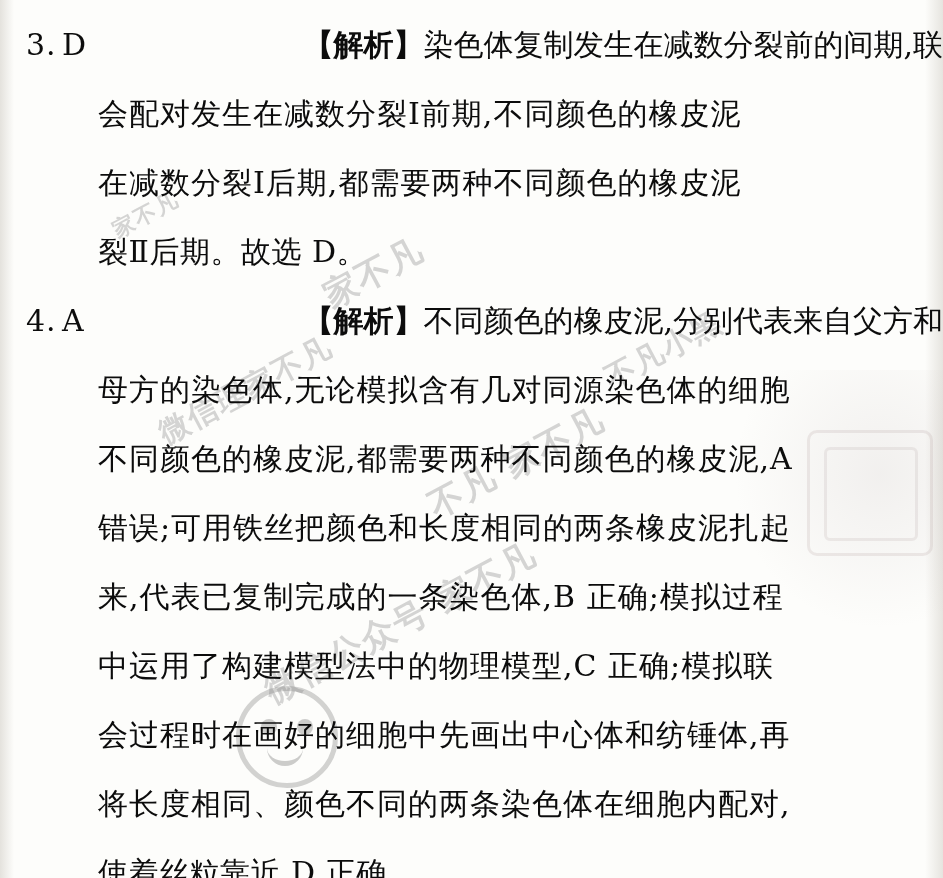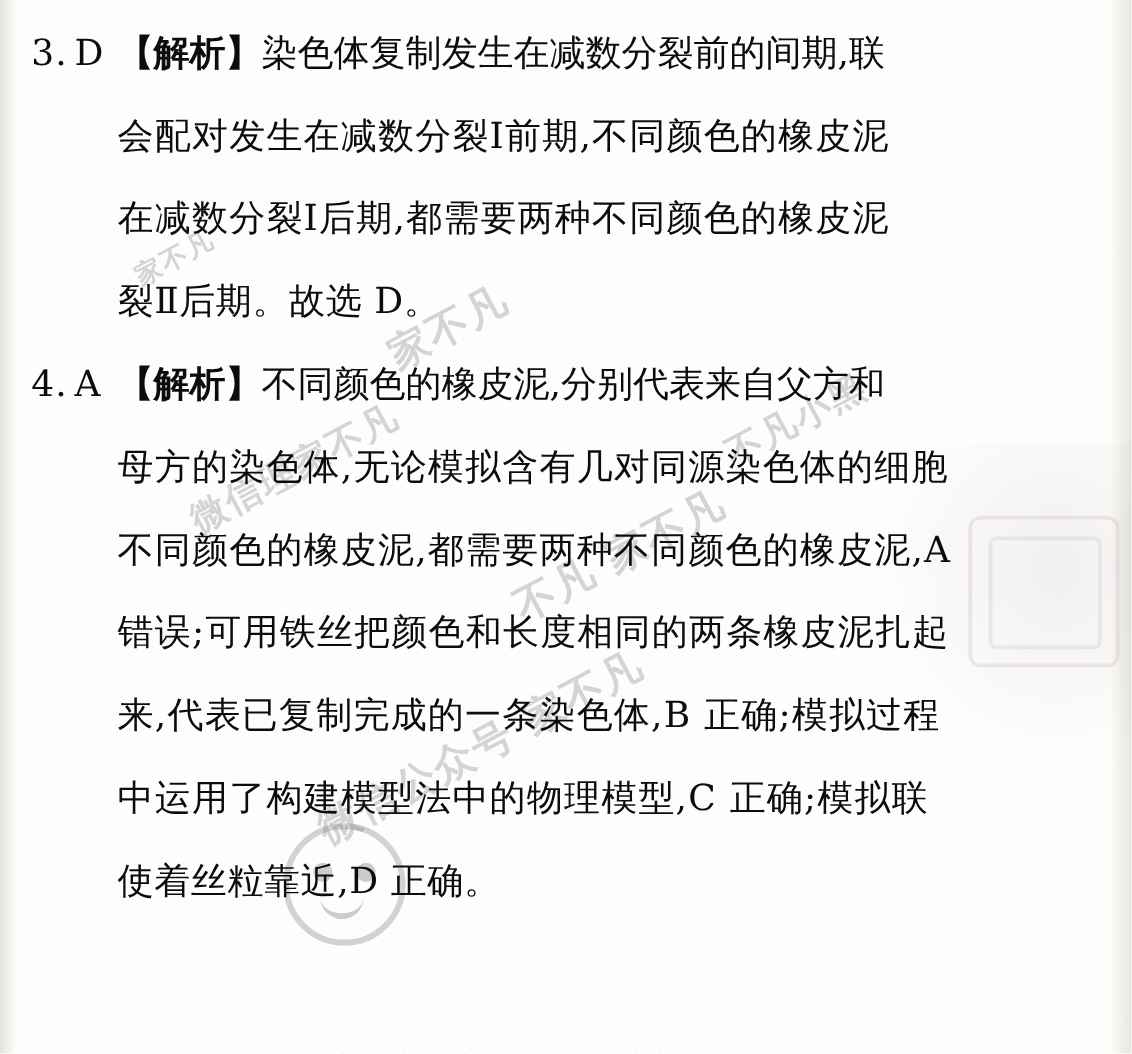--- a/index.html
+++ b/index.html
@@ -159,21 +159,21 @@
   .indent {
     width: 98px;
     flex: 0 0 98px;
   }
   .text {
     flex: 1 1 auto;
     font-size: 30px;
     letter-spacing: 0.5px;
   }
   .text.justify-mid   { letter-spacing: 1.0px; }
-  .text.tight { letter-spacing: 0.0px; }
+  .text.tight { letter-spacing: 0.0px; text-align: right; }
 
   .bold-tag { font-weight: bold; }
 
   
   .cropped {
     position: absolute;
     left: 0;
     top: 862px;
     width: 943px;
     height: 16px;
@@ -240,20 +240,28 @@
         <span class="indent"></span>
         <span class="text justify-mid">错误;可用铁丝把颜色和长度相同的两条橡皮泥扎起</span>
       </div>
       <div class="line">
         <span class="indent"></span>
         <span class="text justify-mid">来,代表已复制完成的一条染色体,B 正确;模拟过程</span>
       </div>
       <div class="line">
         <span class="indent"></span>
         <span class="text justify-mid">中运用了构建模型法中的物理模型,C 正确;模拟联</span>
+      </div>
+      <div class="line">
+        <span class="indent"></span>
+        <span class="text justify-mid">会过程时在画好的细胞中先画出中心体和纺锤体,再</span>
+      </div>
+      <div class="line">
+        <span class="indent"></span>
+        <span class="text justify-mid">将长度相同、颜色不同的两条染色体在细胞内配对,</span>
       </div>
       <div class="line">
         <span class="indent"></span>
         <span class="text">使着丝粒靠近,D 正确。</span>
       </div>
     </div>
 
   </div>
 
   <div class="cropped">

